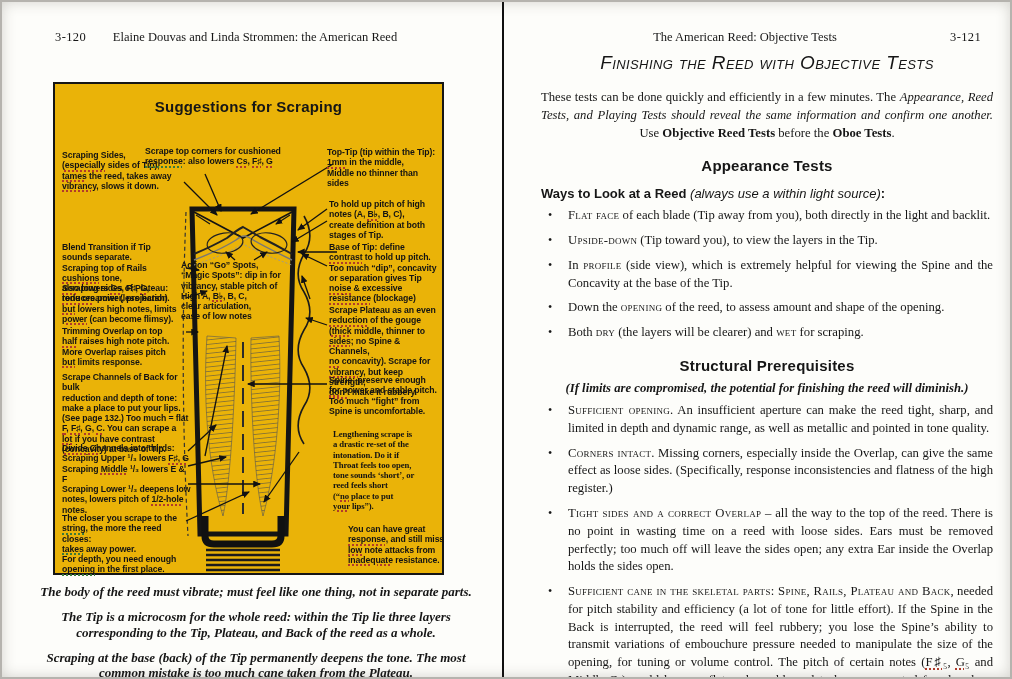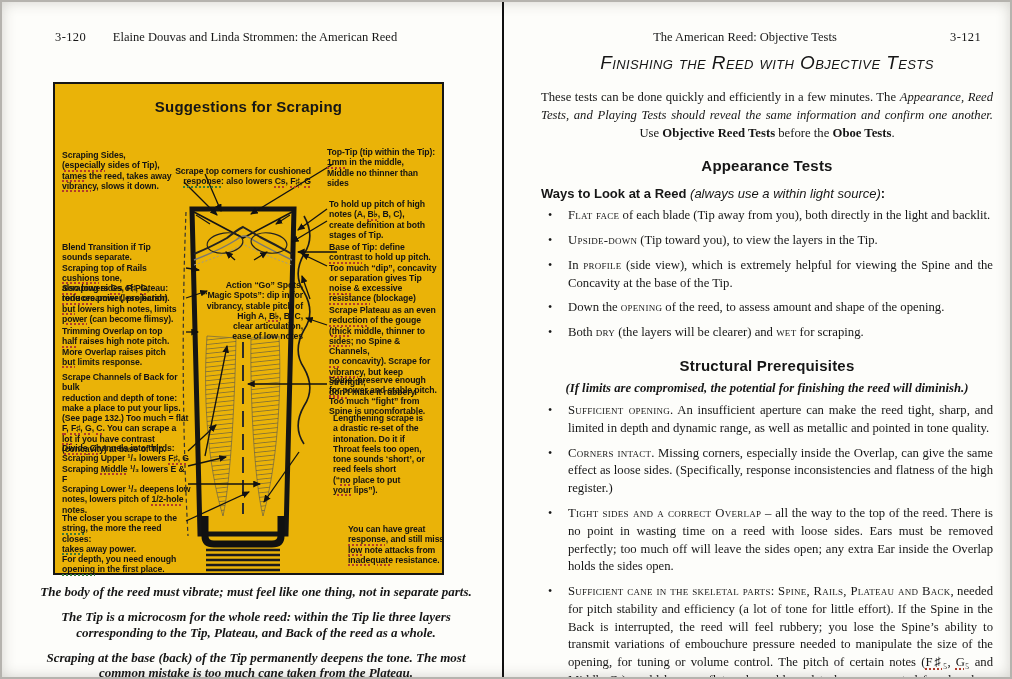--- a/index.html
+++ b/index.html
@@ -11,36 +11,36 @@
   
   .pagenum{position:absolute;top:30px;font:12.5px "Liberation Serif",serif;letter-spacing:.4px;}
   .runhead{position:absolute;top:30px;font:12.5px "Liberation Serif",serif;text-align:center;}
 
   
   .dbox{position:absolute;left:53px;top:82px;width:387px;height:489px;border:2.5px solid #151515;background:#eab308;}
   .dtitle{position:absolute;left:0;right:0;top:14px;text-align:center;
           font:bold 15px "Liberation Sans",sans-serif;letter-spacing:.2px;}
   .ann{position:absolute;font:600 8.7px/1.18 "Liberation Sans",sans-serif;color:#131313;
        white-space:pre-line;letter-spacing:-.1px;z-index:5;}
-  .ann.c{text-align:right;margin-top:20px;}
+  .ann.c{text-align:left;}
   .l1{left:7px;top:66px;width:124px;}
   .l2{left:7px;top:135px;width:124px;margin-top:23px;}
   .l3{left:7px;top:199px;width:126px;}
   .l4{left:7px;top:242px;width:124px;}
   .l5{left:7px;top:288px;width:130px;}
   .l6{left:7px;top:359px;width:130px;}
   .l7{left:7px;top:429px;width:126px;}
   .c1{left:90px;top:62px;width:166px;}
   .c2{left:126px;top:176px;width:122px;}
   .r1{left:272px;top:63px;width:112px;}
   .r2{left:274px;top:115px;width:110px;}
   .r3{left:274px;top:158px;width:110px;}
   .r4{left:274px;top:221px;width:112px;}
   .r5{left:274px;top:291px;width:110px;}
-  .r6{left:278px;top:329px;width:106px;}
+  .r6{left:278px;top:345px;width:106px;font-family:Liberation Serif, serif;}
   .r7{left:293px;top:440px;width:106px;}
   .reed-svg{position:absolute;inset:0;z-index:1;}
 
   u.rs{text-decoration:underline dotted #b23b2a;text-decoration-thickness:1.6px;text-underline-offset:2px;}
   u.gs{text-decoration:underline dotted #3a7a3a;text-decoration-thickness:1.6px;text-underline-offset:2px;}
   .sc{font-variant:small-caps;letter-spacing:.02em;}
 
   
   .captions{position:absolute;left:30px;top:584px;width:452px;}
   .cap{font-style:italic;font-weight:600;font-size:13px;line-height:1.22;text-align:center;margin:0 0 9px 0;

